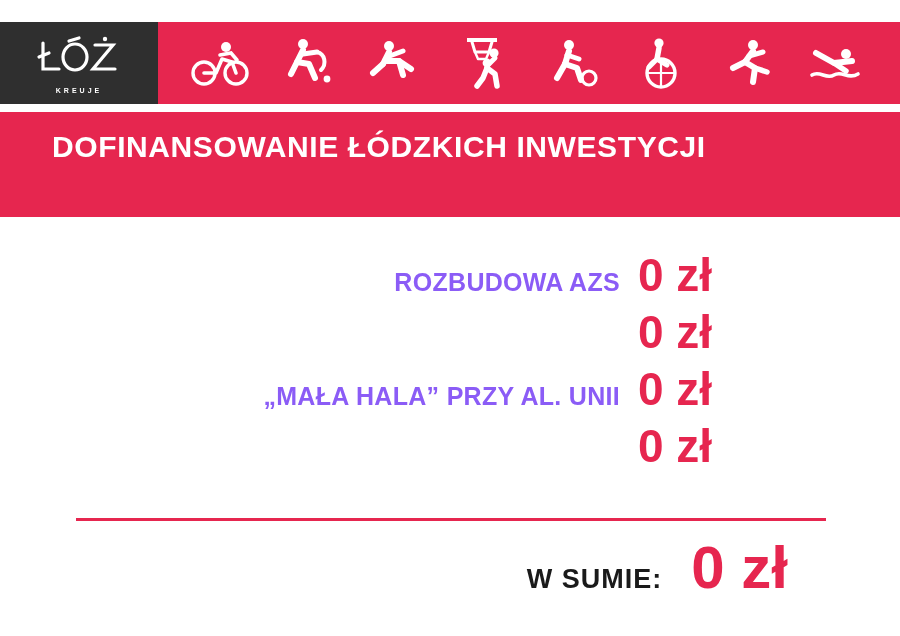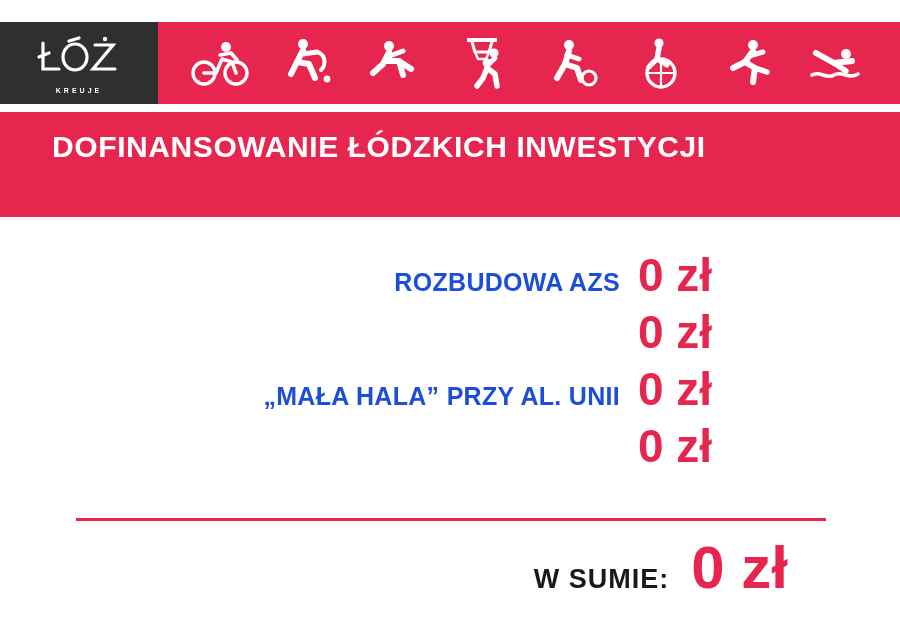--- a/index.html
+++ b/index.html
@@ -96,21 +96,21 @@
     width: 900px;
   }
   .row {
     display: flex;
     align-items: baseline;
     justify-content: flex-end;
     height: 57px;
     padding-right: 142px;
   }
   .row-label {
-    color: #1d4ed8;
+    color: #8b5cf6;
     font-size: 25px;
     font-weight: bold;
     letter-spacing: 0.3px;
     text-transform: uppercase;
     white-space: nowrap;
   }
   .row-value {
     color: #e6264f;
     font-size: 46px;
     font-weight: bold;
@@ -135,20 +135,21 @@
   .total-row {
     position: absolute;
     left: 0;
     top: 538px;
     width: 900px;
     display: flex;
     align-items: baseline;
     justify-content: flex-end;
     padding-right: 112px;
     box-sizing: border-box;
+    gap: 7px;
   }
   .total-label {
     color: #1a1a1a;
     font-size: 27px;
     font-weight: bold;
     letter-spacing: 1px;
     text-transform: uppercase;
   }
   .total-value {
     color: #e6264f;

